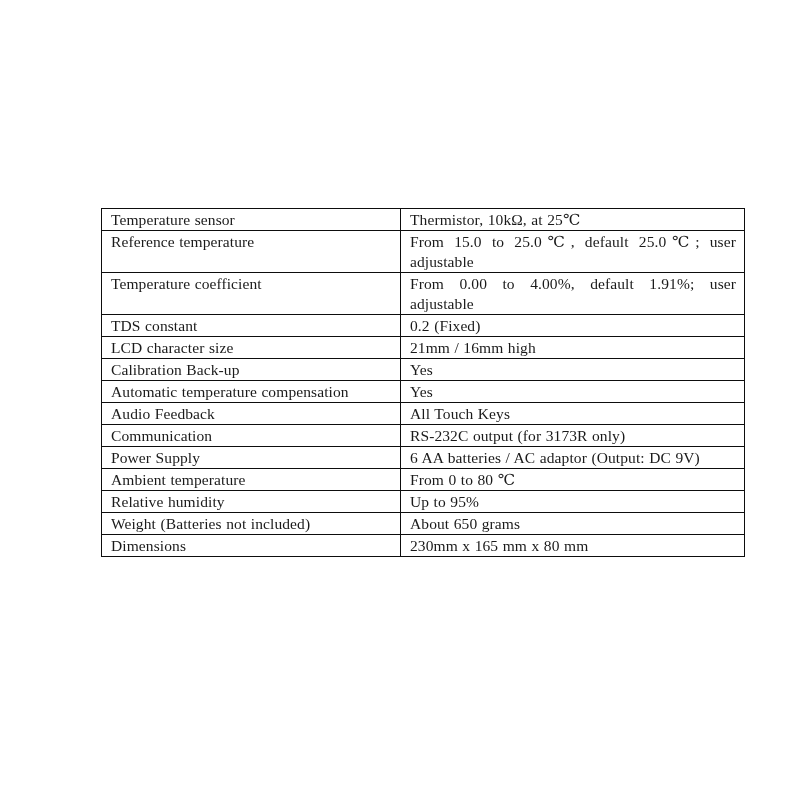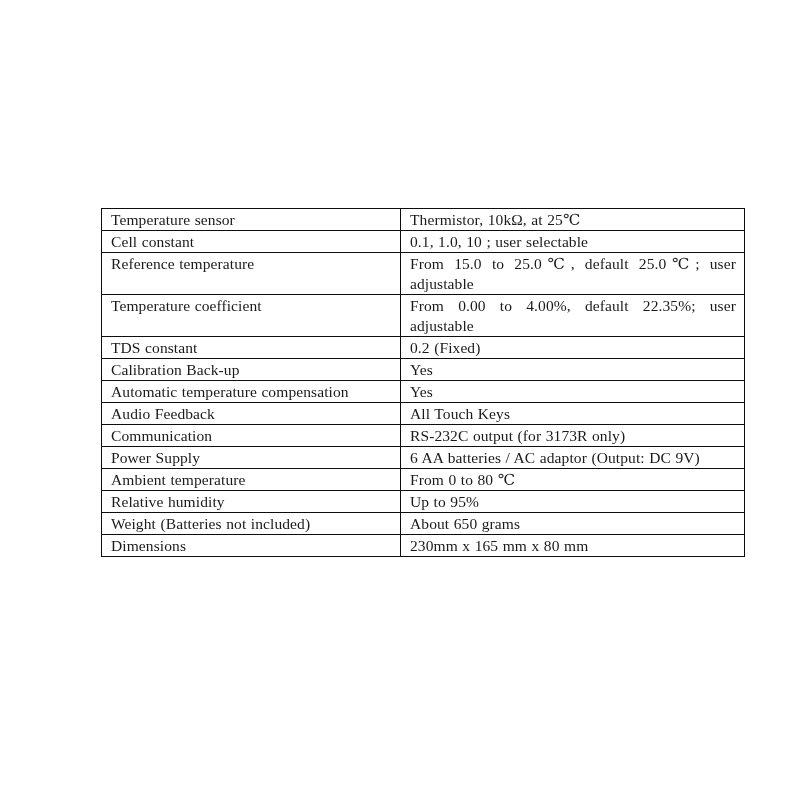--- a/index.html
+++ b/index.html
@@ -42,34 +42,34 @@
 <body>
 
 <div class="page">
   <table class="spec-table">
     <tbody>
       <tr>
         <td class="col-label">Temperature sensor</td>
         <td class="col-value">Thermistor, 10kΩ, at 25℃</td>
       </tr>
       <tr>
-        <td class="col-label">Cell constant</td>
-        <td class="col-value">0.1, 1.0, 10 ; user selectable</td>
-      </tr>
-      <tr>
         <td class="col-label">Reference temperature</td>
         <td class="col-value justify">From 15.0 to 25.0℃, default 25.0℃; user adjustable</td>
       </tr>
       <tr>
         <td class="col-label">Temperature coefficient</td>
-        <td class="col-value justify">From 0.00 to 4.00%, default 22.35%; user adjustable</td>
+        <td class="col-value justify">From 0.00 to 4.00%, default 1.91%; user adjustable</td>
       </tr>
       <tr>
         <td class="col-label">TDS constant</td>
         <td class="col-value">0.2 (Fixed)</td>
+      </tr>
+      <tr>
+        <td class="col-label">LCD character size</td>
+        <td class="col-value">21mm / 16mm high</td>
       </tr>
       <tr>
         <td class="col-label">Calibration Back-up</td>
         <td class="col-value">Yes</td>
       </tr>
       <tr>
         <td class="col-label">Automatic temperature compensation</td>
         <td class="col-value">Yes</td>
       </tr>
       <tr>

